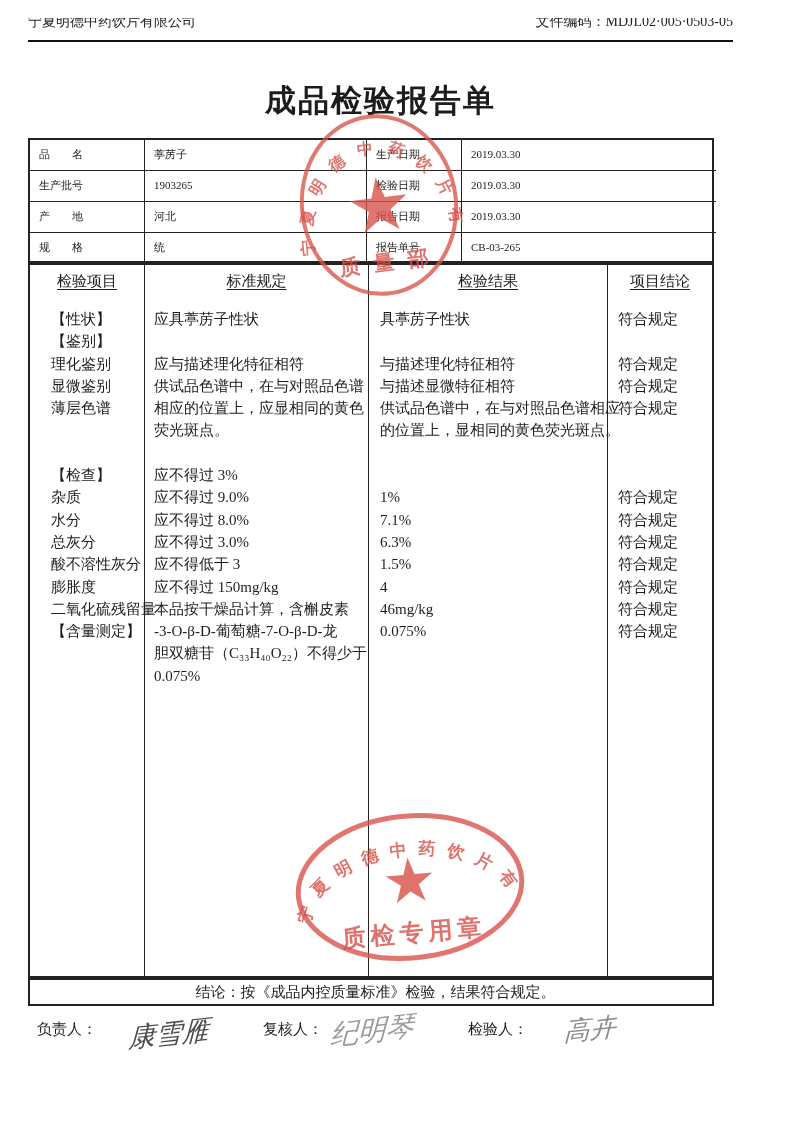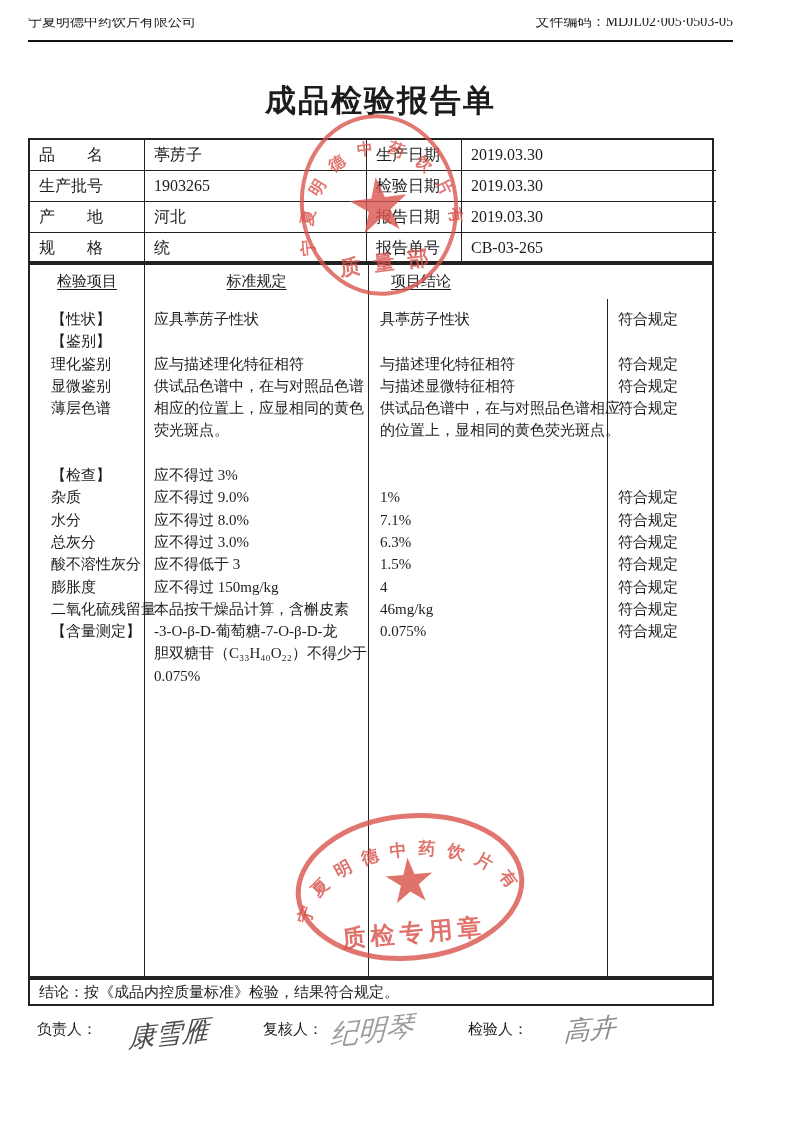--- a/index.html
+++ b/index.html
@@ -15,21 +15,21 @@
   .hdr-rule { position:absolute; top:40px; left:28px; width:705px; height:2px; background:#111; }
 
   .title { position:absolute; top:80px; left:28px; width:705px; text-align:center;
            font-size:31px; font-weight:bold; letter-spacing:2px; }
 
   
   .info-table { position:absolute; left:28px; top:138px; width:686px; height:125px;
                 display:grid; grid-template-columns:115px 222px 95px 254px;
                 grid-auto-rows:31px; border:2px solid #222; }
   .info-table > div { border-right:1px solid #222; border-bottom:1px solid #222;
-                      font-size:16px; line-height:29px; padding-left:9px; white-space:nowrap; }
+                      font-size:11px; line-height:29px; padding-left:9px; white-space:nowrap; }
   .info-table > div:nth-child(4n) { border-right:none; }
   .info-table > div:nth-last-child(-n+4) { border-bottom:none; }
 
   
   .main-table { position:absolute; left:28px; top:263px; width:686px; height:715px;
                 border:2px solid #222; display:flex; flex-direction:column; }
   .mt-head { display:flex; height:34px; flex:0 0 34px; }
   .mt-head > div { font-size:15px; text-align:center; line-height:32px; }
   .mt-head > div > span { text-decoration:underline; text-underline-offset:3px; }
   .mt-body { display:flex; flex:1 1 auto; }
@@ -38,21 +38,21 @@
   .c3 { width:239px; border-right:1px solid #222; }
   .c4 { width:104px; }
   .col-lines { padding-top:9px; }
   .c1 .col-lines { padding-left:21px; }
   .c2 .col-lines { padding-left:9px; }
   .c3 .col-lines { padding-left:11px; }
   .c4 .col-lines { padding-left:10px; }
   .ln { font-size:15px; line-height:22.3px; height:22.3px; white-space:nowrap; }
 
   .conclusion { position:absolute; left:28px; top:978px; width:686px; height:28px;
-                border:2px solid #222; font-size:15px; line-height:25px; padding-left:9px; }
+                border:2px solid #222; font-size:15px; line-height:25px; padding-left:9px;text-align:center; }
 
   .sig-row { position:absolute; left:28px; top:1014px; width:744px; height:60px; font-size:15px; }
   .sig-label { position:absolute; top:6px; white-space:nowrap; }
   .sig-name { position:absolute; white-space:nowrap;
               font-style:italic; transform:rotate(-6deg) skewX(-8deg); }
   .sig-1 { left:9px; } .sig-2 { left:235px; } .sig-3 { left:440px; }
   .name-1 { left:100px; top:2px; font-size:27px; color:#4c4c4c; }
   .name-2 { left:302px; top:-2px; font-size:28px; color:#9a9a9a; }
   .name-3 { left:536px; top:-2px; font-size:26px; color:#8b8b8b; }
 
@@ -94,20 +94,21 @@
     <div>规　　格</div>
     <div>统</div>
     <div>报告单号</div>
     <div>CB-03-265</div>
   </div>
 
   <div class="main-table">
     <div class="mt-head">
       <div class="c1"><span>检验项目</span></div>
       <div class="c2"><span>标准规定</span></div>
+      <div class="c3"><span>检验结果</span></div>
       <div class="c4"><span>项目结论</span></div>
     </div>
     <div class="mt-body">
       <div class="c1">
           <div class="col-lines">
             <div class="ln">【性状】</div>
             <div class="ln">【鉴别】</div>
             <div class="ln">理化鉴别</div>
             <div class="ln">显微鉴别</div>
             <div class="ln">薄层色谱</div>

